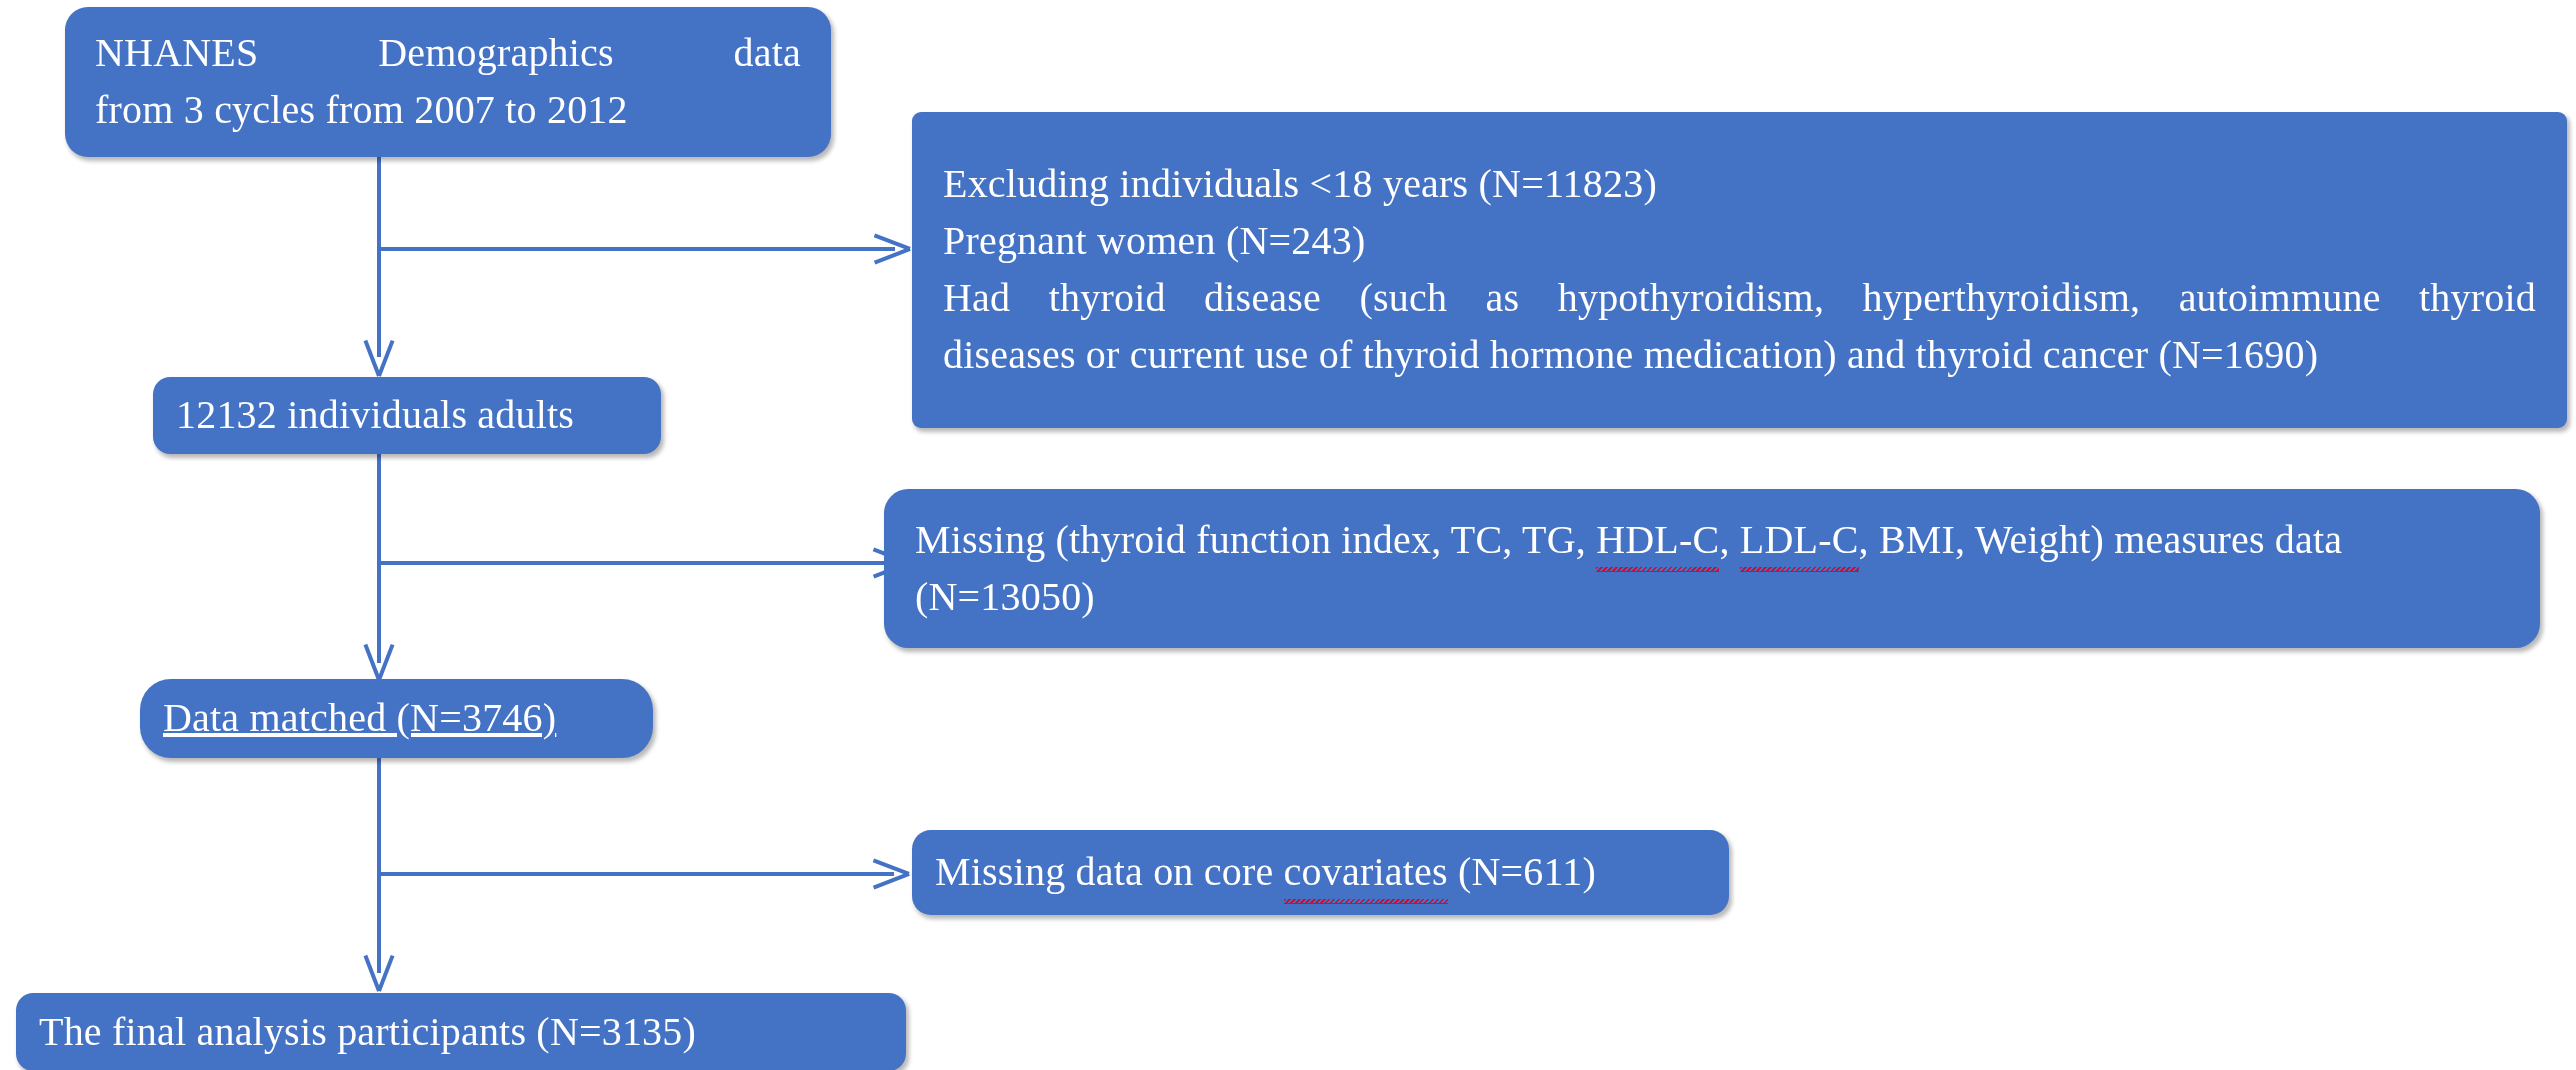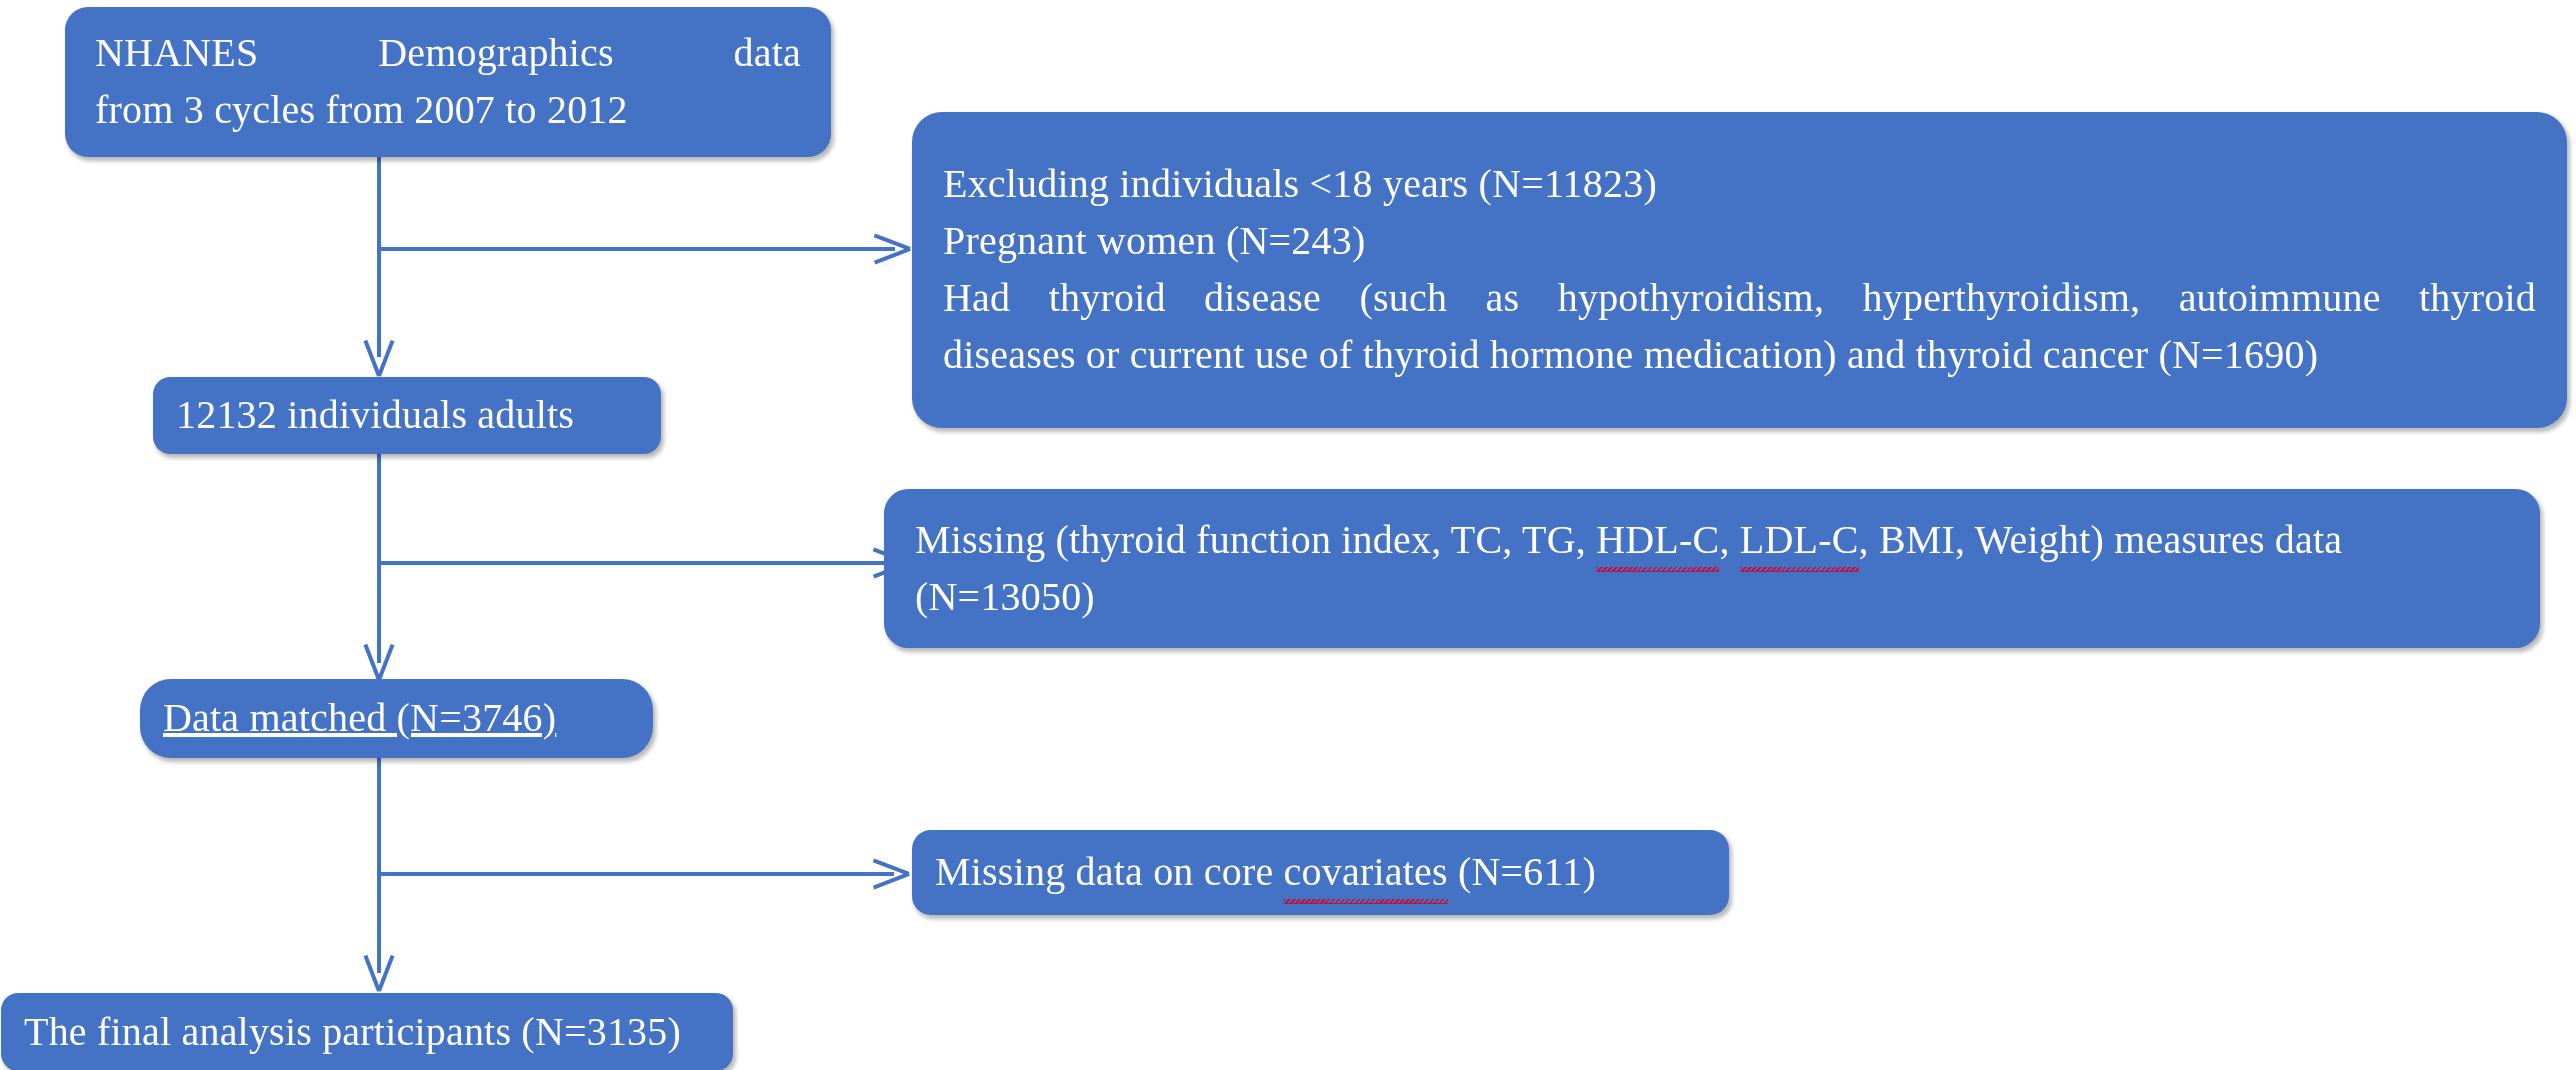--- a/index.html
+++ b/index.html
@@ -40,26 +40,26 @@
     text-align: justify;
     text-align-last: justify;
     white-space: normal;
   }
   .node.justify .line.last {
     text-align-last: left;
   }
 
   
   #node-source      { left: 65px;   top: 7px;    width: 766px;  height: 150px;  padding: 0 30px; }
-  #node-exclusions  { left: 912px; top: 112px;  width: 1655px; height: 316px;  padding: 0 31px; border-radius: 30px; }
+  #node-exclusions  { left: 912px; top: 112px;  width: 1655px; height: 316px;  padding: 0 31px; border-radius: 9px; }
   #node-adults      { left: 153px;  top: 377px;  width: 508px;  height: 77px;   border-radius: 17.4px; }
   #node-missing     { left: 884px; top: 489px;  width: 1656px; height: 159px;  padding: 0 31px; border-radius: 24.4px; }
   #node-matched     { left: 140px;  top: 679px;  width: 513px;  height: 79px;   border-radius: 31px; text-decoration: underline; }
   #node-covariates  { left: 912px; top: 830px;  width: 817px;  height: 85px;   border-radius: 19px; }
-  #node-final       { left: 1px;    top: 993px; width: 732px;  height: 78px;   border-radius: 17.4px; }
+  #node-final       { left: 16px;    top: 993px; width: 890px;  height: 78px;   border-radius: 17.4px; }
 
   
   .vline {
     position: absolute;
     width: 3.5px;
     background: #4472C4;
   }
   .hline {
     position: absolute;
     height: 3.5px;

